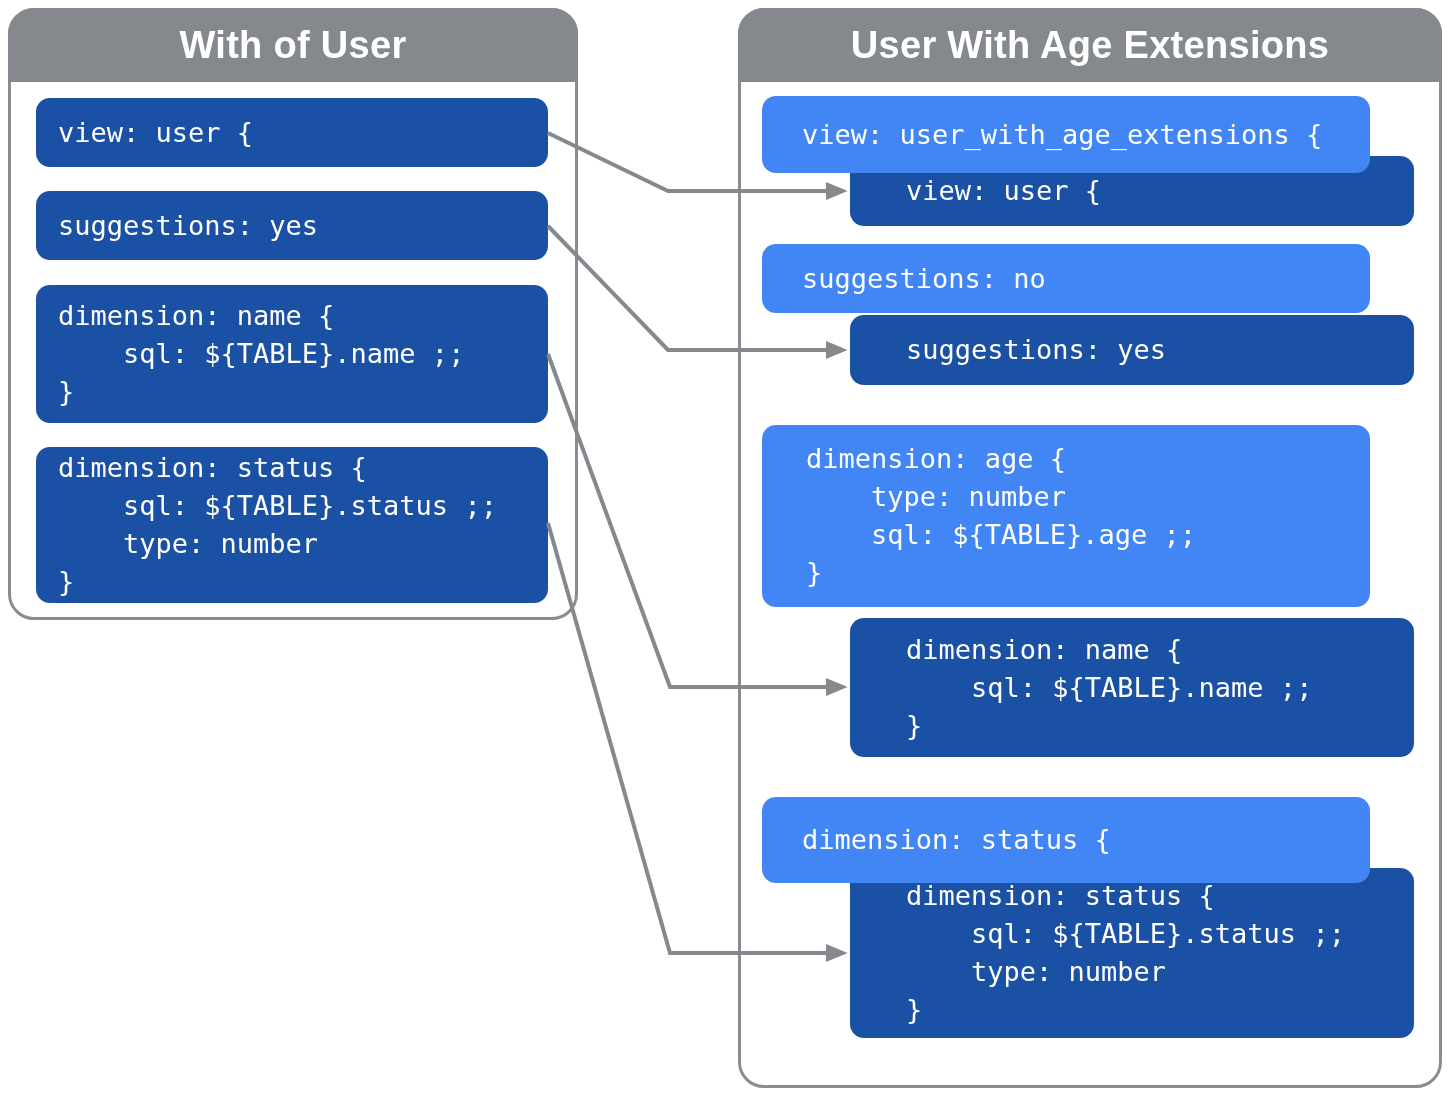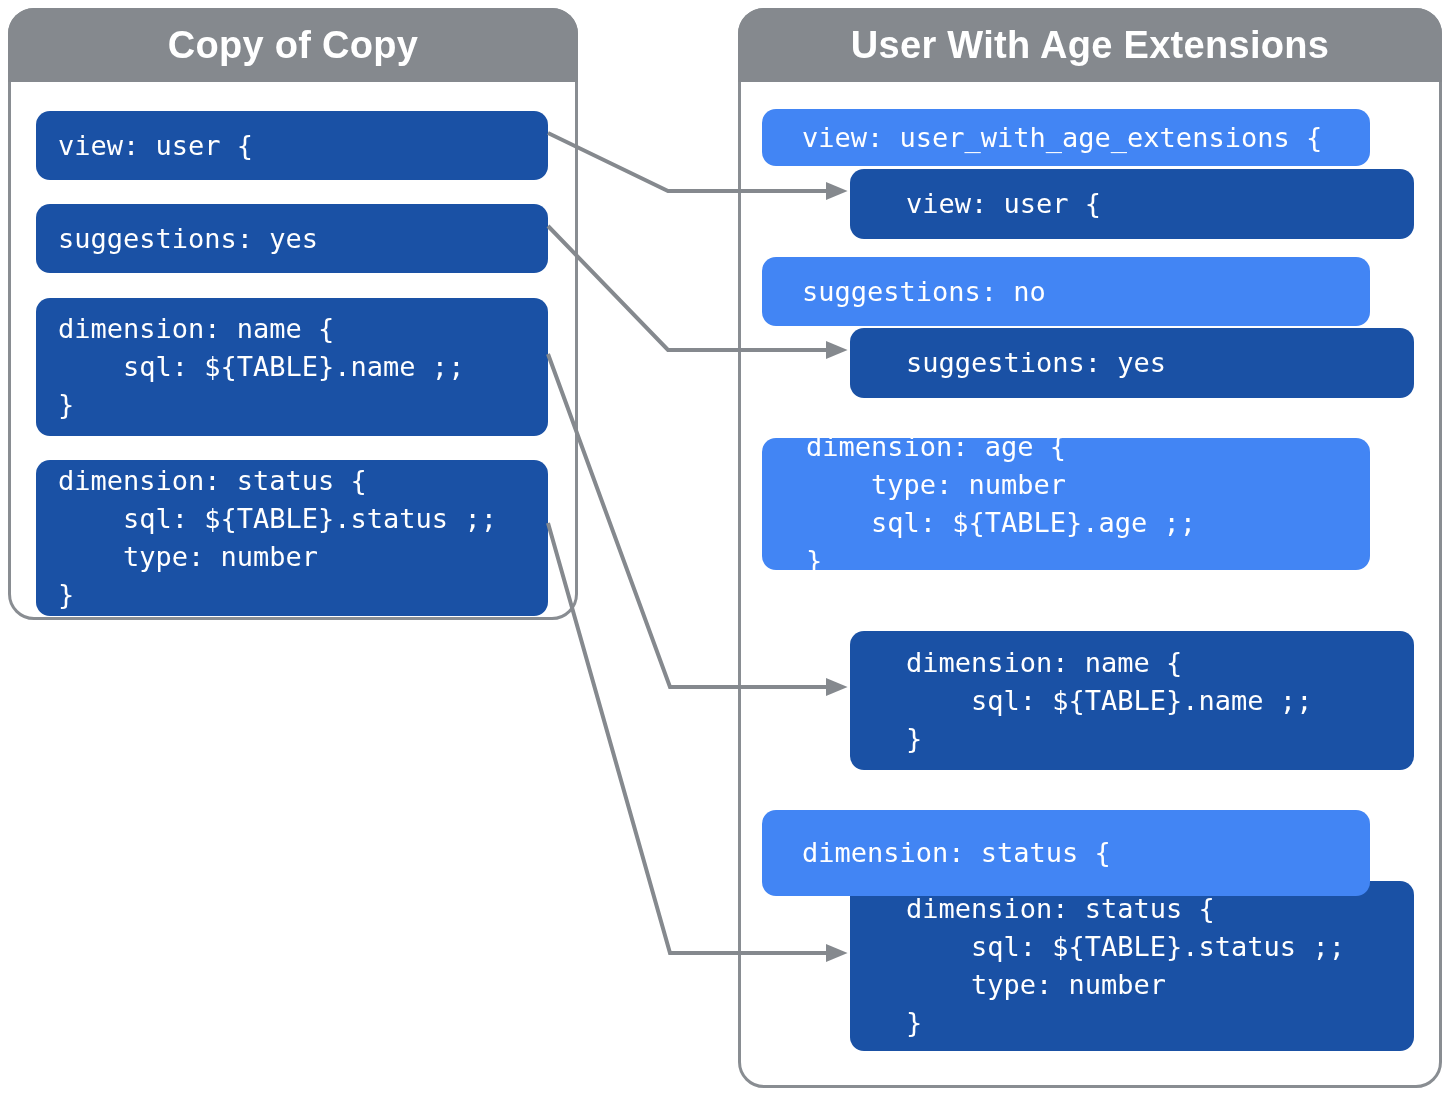--- a/index.html
+++ b/index.html
@@ -16,57 +16,57 @@
   .panel-header { position: absolute; left: -3px; right: -3px; top: -3px; height: 74px;
                   background: #85898E; border-radius: 26px 26px 0 0;
                   display: flex; align-items: center; justify-content: center; }
   .panel-title { color: #ffffff; font-size: 38px; font-weight: 600;
                  letter-spacing: 0.3px; }
 
   
   .block { position: absolute; box-sizing: border-box; border-radius: 14px;
            color: #ffffff; font-family: "DejaVu Sans Mono", monospace;
            font-size: 27px; line-height: 38px;
-           display: flex; flex-direction: column; justify-content: center; margin-top: 13px; }
+           display: flex; flex-direction: column; justify-content: center; }
   .block .code-line { white-space: pre; }
   .base { background: #1A51A5; }
   .ext  { background: #4285F4; }
 
   
   .lb { left: 36px; width: 512px; padding-left: 22px; background: #1A51A5; }
   .lb1 { top: 98px;  height: 69px; }
   .lb2 { top: 191px; height: 69px; }
   .lb3 { top: 285px; height: 138px; }
   .lb4 { top: 447px; height: 156px; }
 
   
   .rext  { left: 762px; width: 608px; padding-left: 40px; z-index: 3; }
   .rbase { left: 850px; width: 564px; padding-left: 28px; z-index: 2; }
-  .ra-ext  { top: 96px;  height: 57px; }
+  .ra-ext  { top: 96px;  height: 77px; }
   .ra-base { top: 156px; height: 70px; }
   .rb-ext  { top: 244px; height: 69px; }
   .rb-base { top: 315px; height: 70px; }
-  .rc-ext  { top: 425px; height: 132px; padding-left: 44px; }
+  .rc-ext  { top: 425px; height: 182px; padding-left: 44px; }
   .rc-base { top: 618px; height: 139px; }
   .rd-ext  { top: 797px; height: 86px; }
   .rd-base { top: 868px; height: 170px; }
 
   
   .rbase .code-line { padding-left: 28px; }
 
   .arrow-layer { position: absolute; left: 0; top: 0; z-index: 30; pointer-events: none; }
 </style>
 </head>
 <body>
 
 <div class="stage">
 
   <div class="panel panel-left">
     <div class="panel-header">
-      <span class="panel-title">Copy of Copy</span>
+      <span class="panel-title">With of User</span>
     </div>
   </div>
 
   <div class="block lb lb1">
     <div class="code-line">view: user {</div>
   </div>
   <div class="block lb lb2">
     <div class="code-line">suggestions: yes</div>
   </div>
   <div class="block lb lb3">

